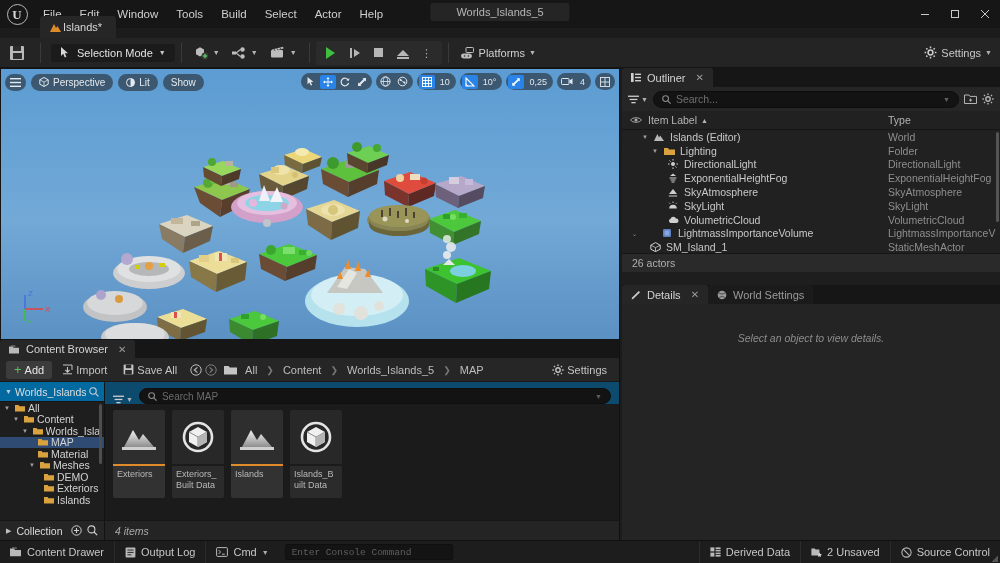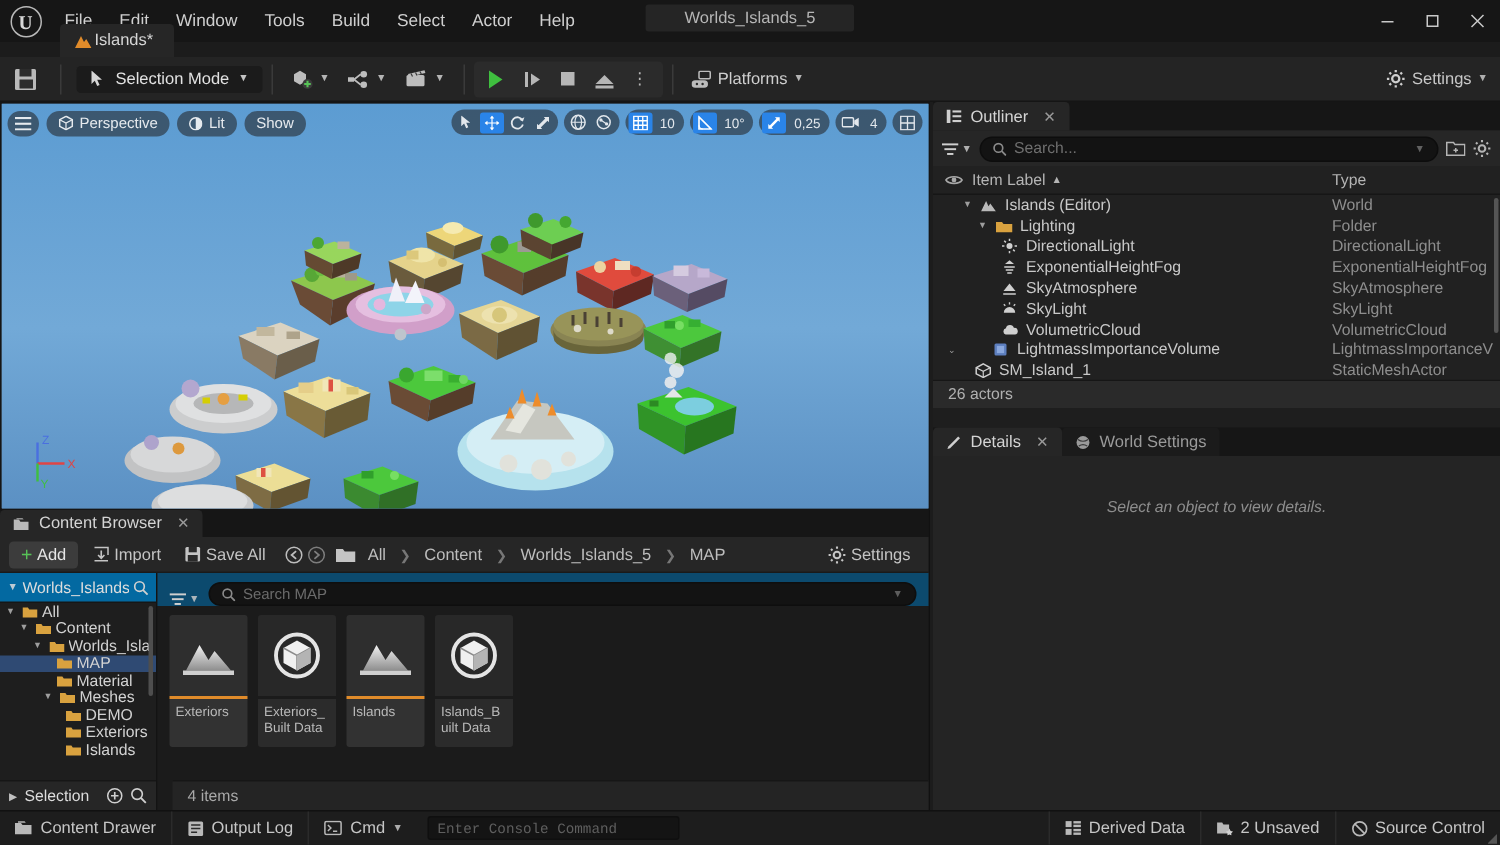--- a/index.html
+++ b/index.html
@@ -289,24 +289,25 @@
   .tile-bar { height: 2px; background: #e08b2a; width: 52px; }
   .tile-bar.none { background: transparent; }
   .tile-name {
     background: #323232; border-radius: 0 0 2px 2px; min-height: 32px;
     padding: 3px 4px; font-size: 9px; color: #b9b9b9; line-height: 11px;
     word-break: break-word;
   }
   .tile.unsel .tile-thumb { background: #282828; }
   .tile.unsel .tile-name { background: #2b2b2b; }
   .cb-status {
-    position: absolute; left: 10px; right: 0; bottom: 0; height: 20px;
+    position: absolute; left: 0; right: 0; bottom: 0; height: 20px;
     background: #242424; display: flex; align-items: center;
     padding-left: 10px; font-size: 10.5px; color: #a8a8a8;
     border-top: 1px solid #161616;
+    font-style: italic;
   }
 
   
   .statusbar {
     position: absolute; left: 0; bottom: 0; width: 1000px; height: 23px;
     background: #1d1d1d; display: flex; align-items: center;
     border-top: 1px solid #111;
   }
   .sb-btn {
     display: flex; align-items: center; gap: 5px; height: 23px;
@@ -1200,21 +1201,21 @@
               <svg width="10" height="8" viewBox="0 0 10 8">
                   <path d="M0,1 L3.6,1 L4.5,2.3 L10,2.3 L10,7.6 L0,7.6 Z" fill="#d9a23f"></path>
                 </svg>
             </span>
             <span>Islands</span>
           </div>
         </div>
 
         <div class="collection-bar">
           <span class="chev" style="font-size:7px;">▶</span>
-          <span>Selection</span>
+          <span>Collection</span>
           <span style="margin-left:auto;display:flex;gap:5px;align-items:center;">
             <span>
               <svg width="11" height="11" viewBox="0 0 11 11">
                   <circle cx="5.5" cy="5.5" r="4.7" fill="none" stroke="#cfcfcf" stroke-width="1"></circle>
                   <path d="M5.5,3 V8 M3,5.5 H8" stroke="#cfcfcf" stroke-width="1.1"></path>
                 </svg>
             </span>
             <span>
               <svg width="11" height="11" viewBox="0 0 11 11">
                   <circle cx="4.4" cy="4.4" r="3.5" fill="none" stroke="#cfcfcf" stroke-width="1.1"></circle>

